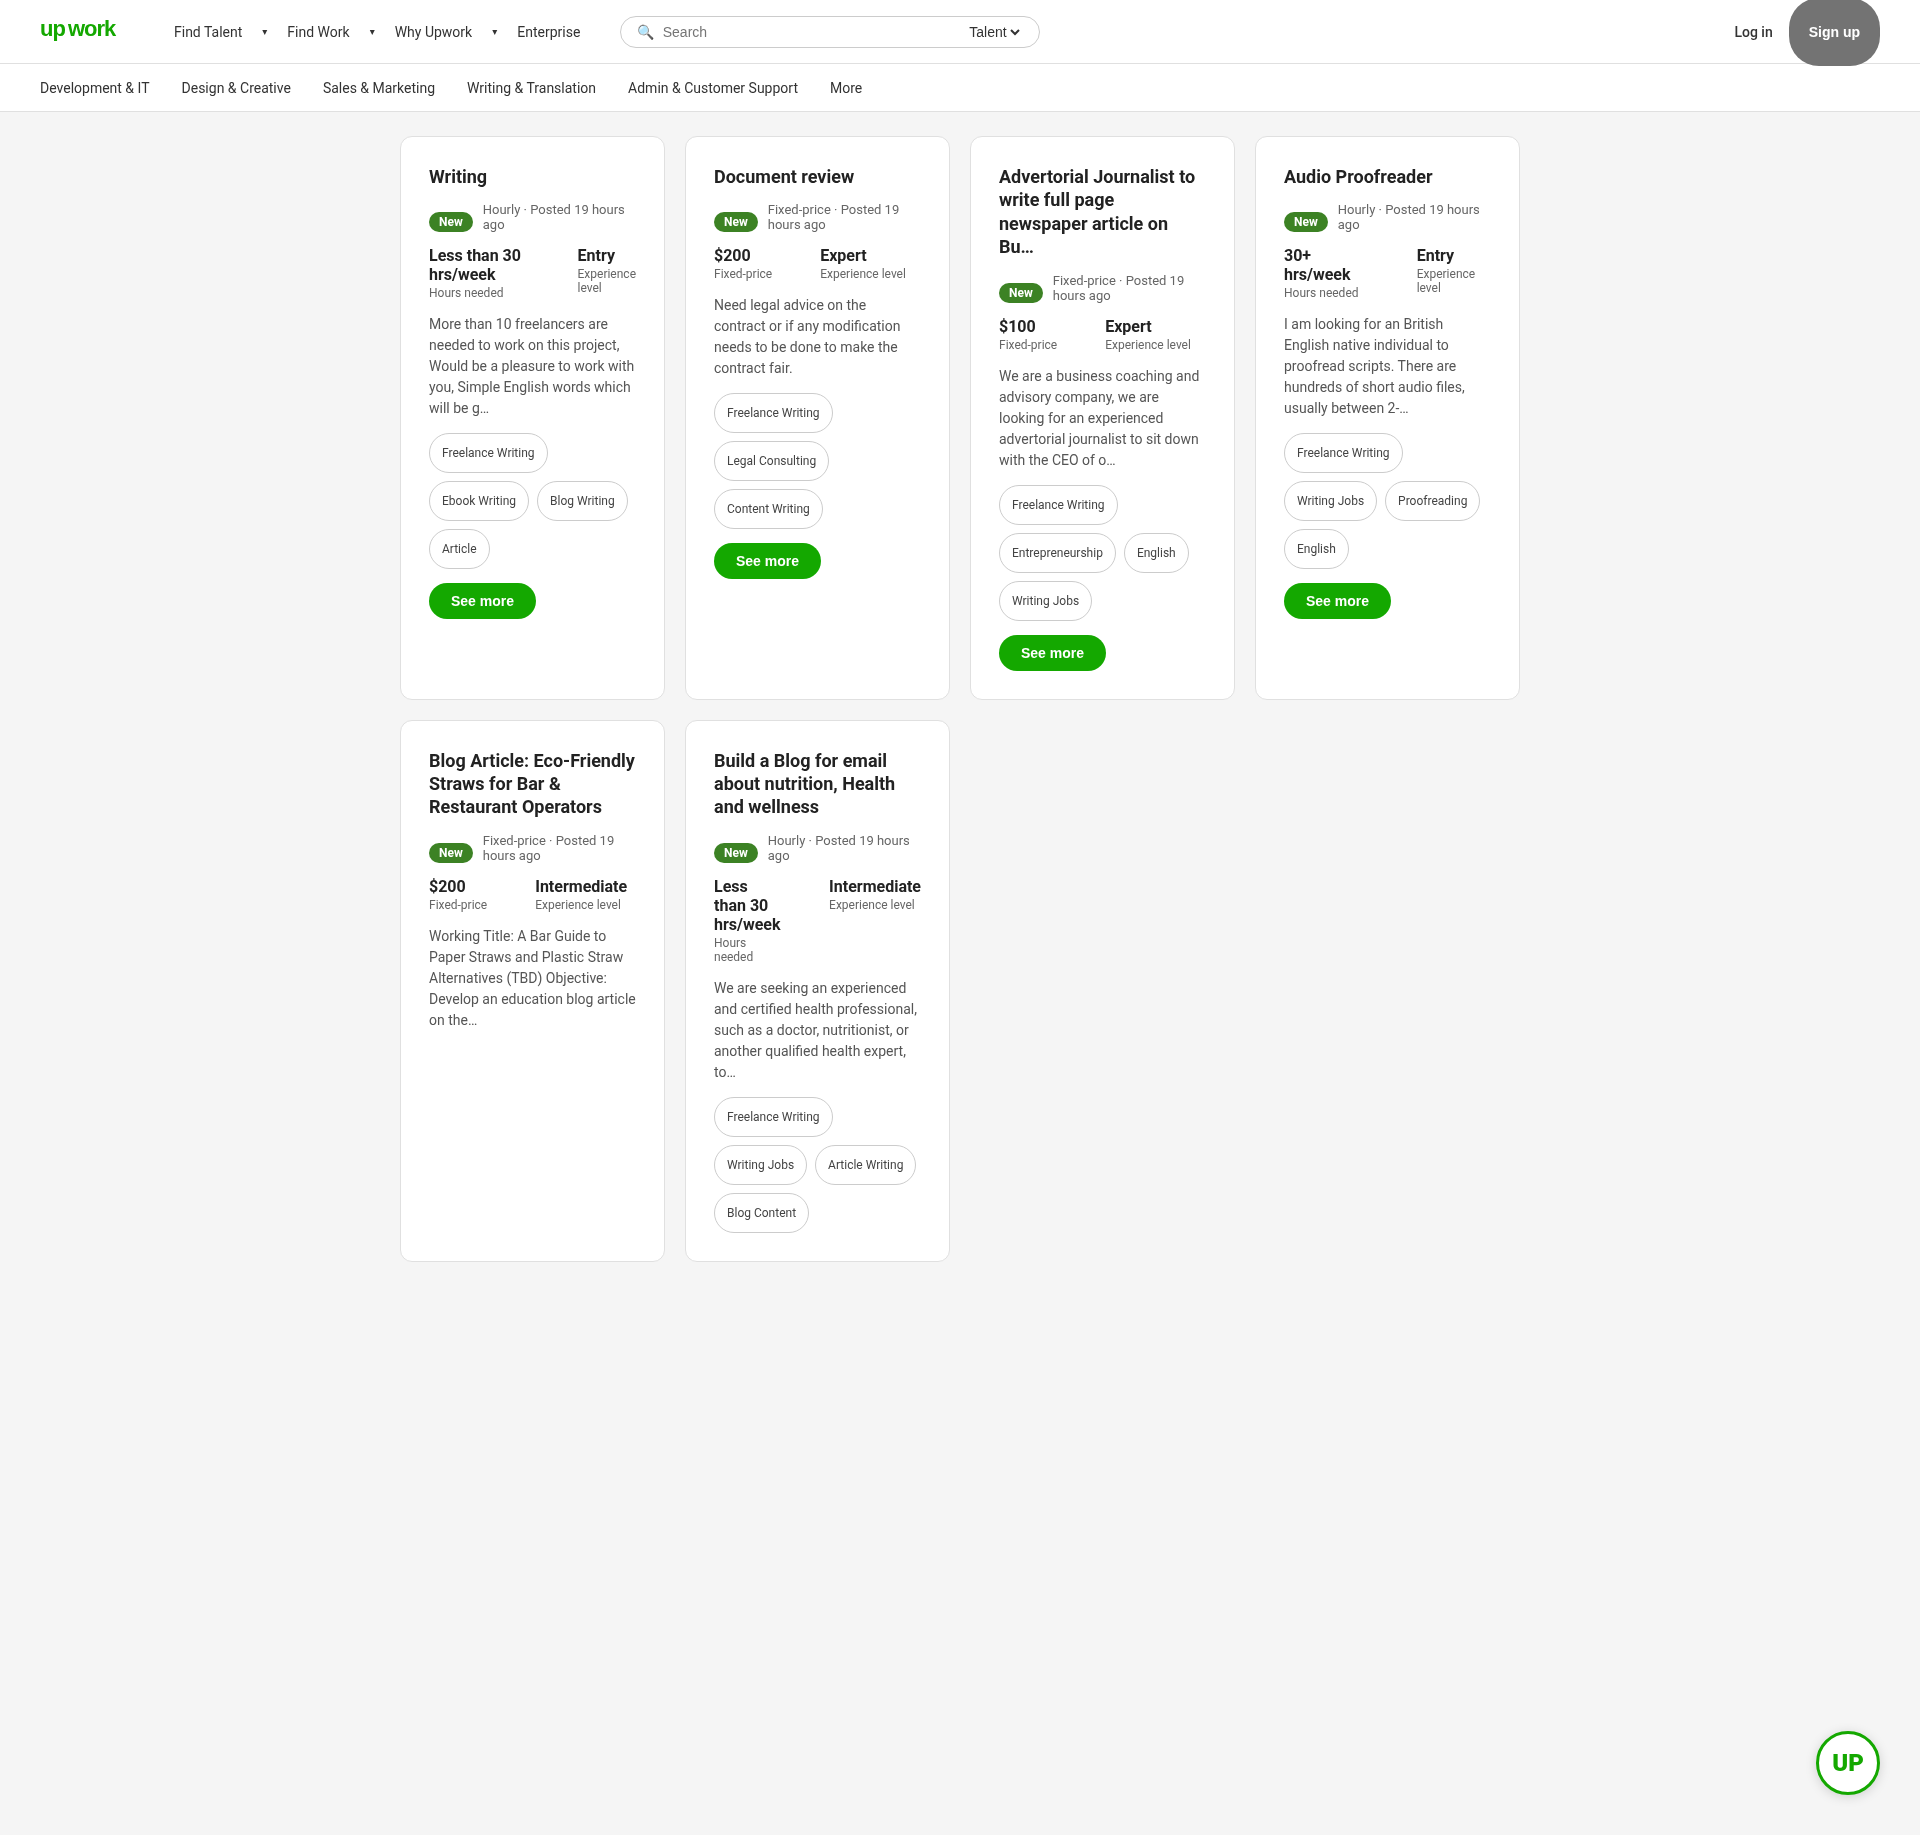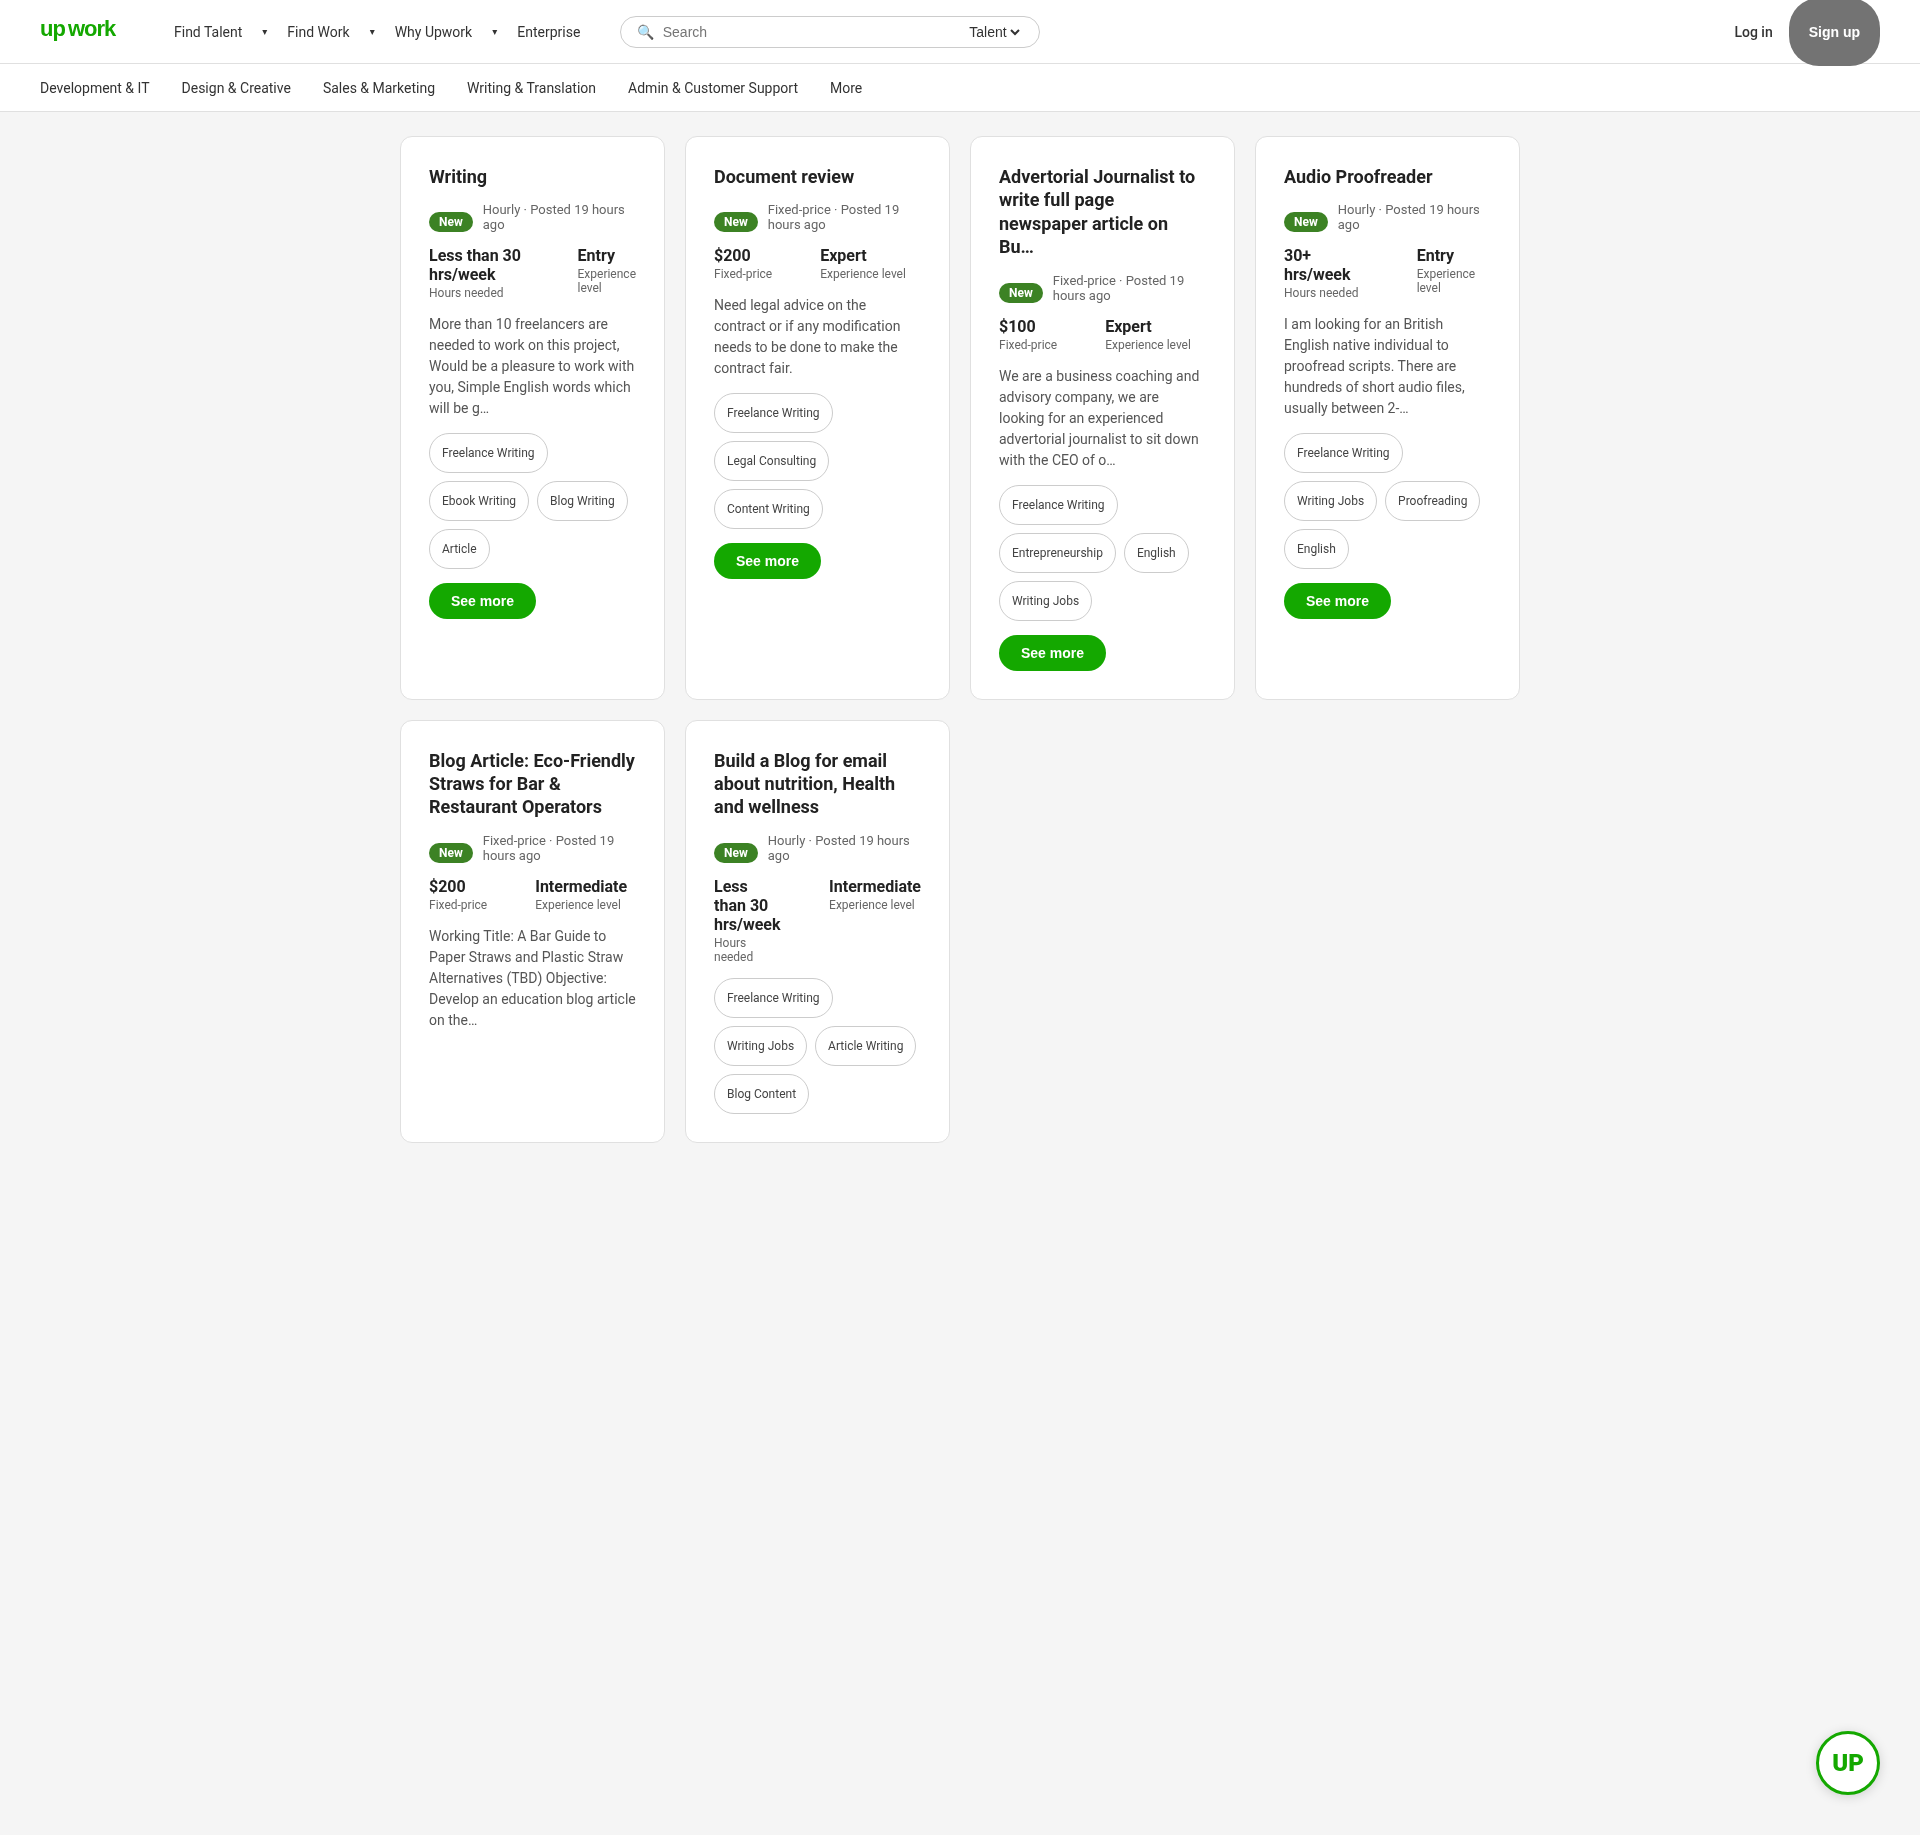--- a/index.html
+++ b/index.html
@@ -257,20 +257,21 @@
       <span class="stat-value">Less than 30 hrs/week</span>
       <span class="stat-label">Hours needed</span>
     </div>
 
     <div class="stat-group">
       <span class="stat-value">Intermediate</span>
       <span class="stat-label">Experience level</span>
     </div>
 
     </div>
+    <div class="card-desc">We are seeking an experienced and certified health professional, such as a doctor, nutritionist, or another qualified health expert, to…</div>
     <div class="card-tags">
     <span class="tag">Freelance Writing</span>
 
     <span class="tag">Writing Jobs</span>
 
     <span class="tag">Article Writing</span>
 
     <span class="tag">Blog Content</span>
   </div>
 

